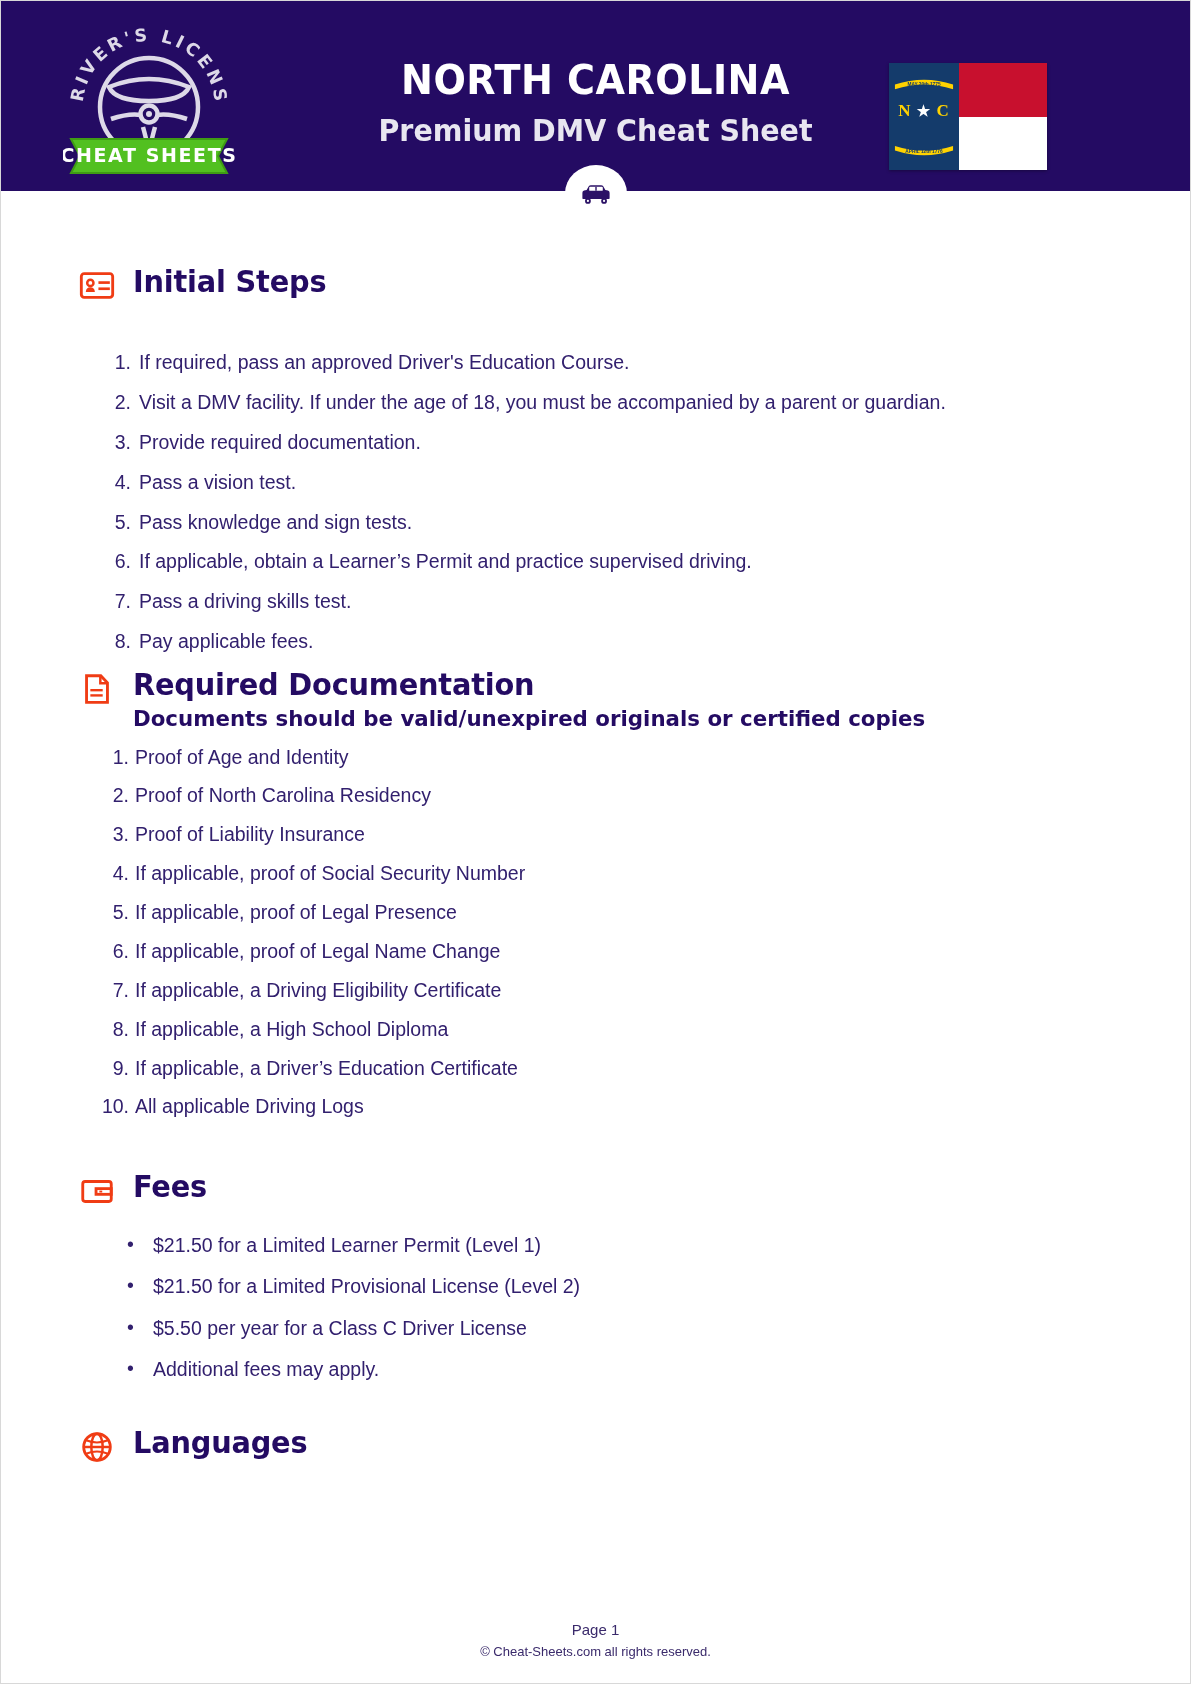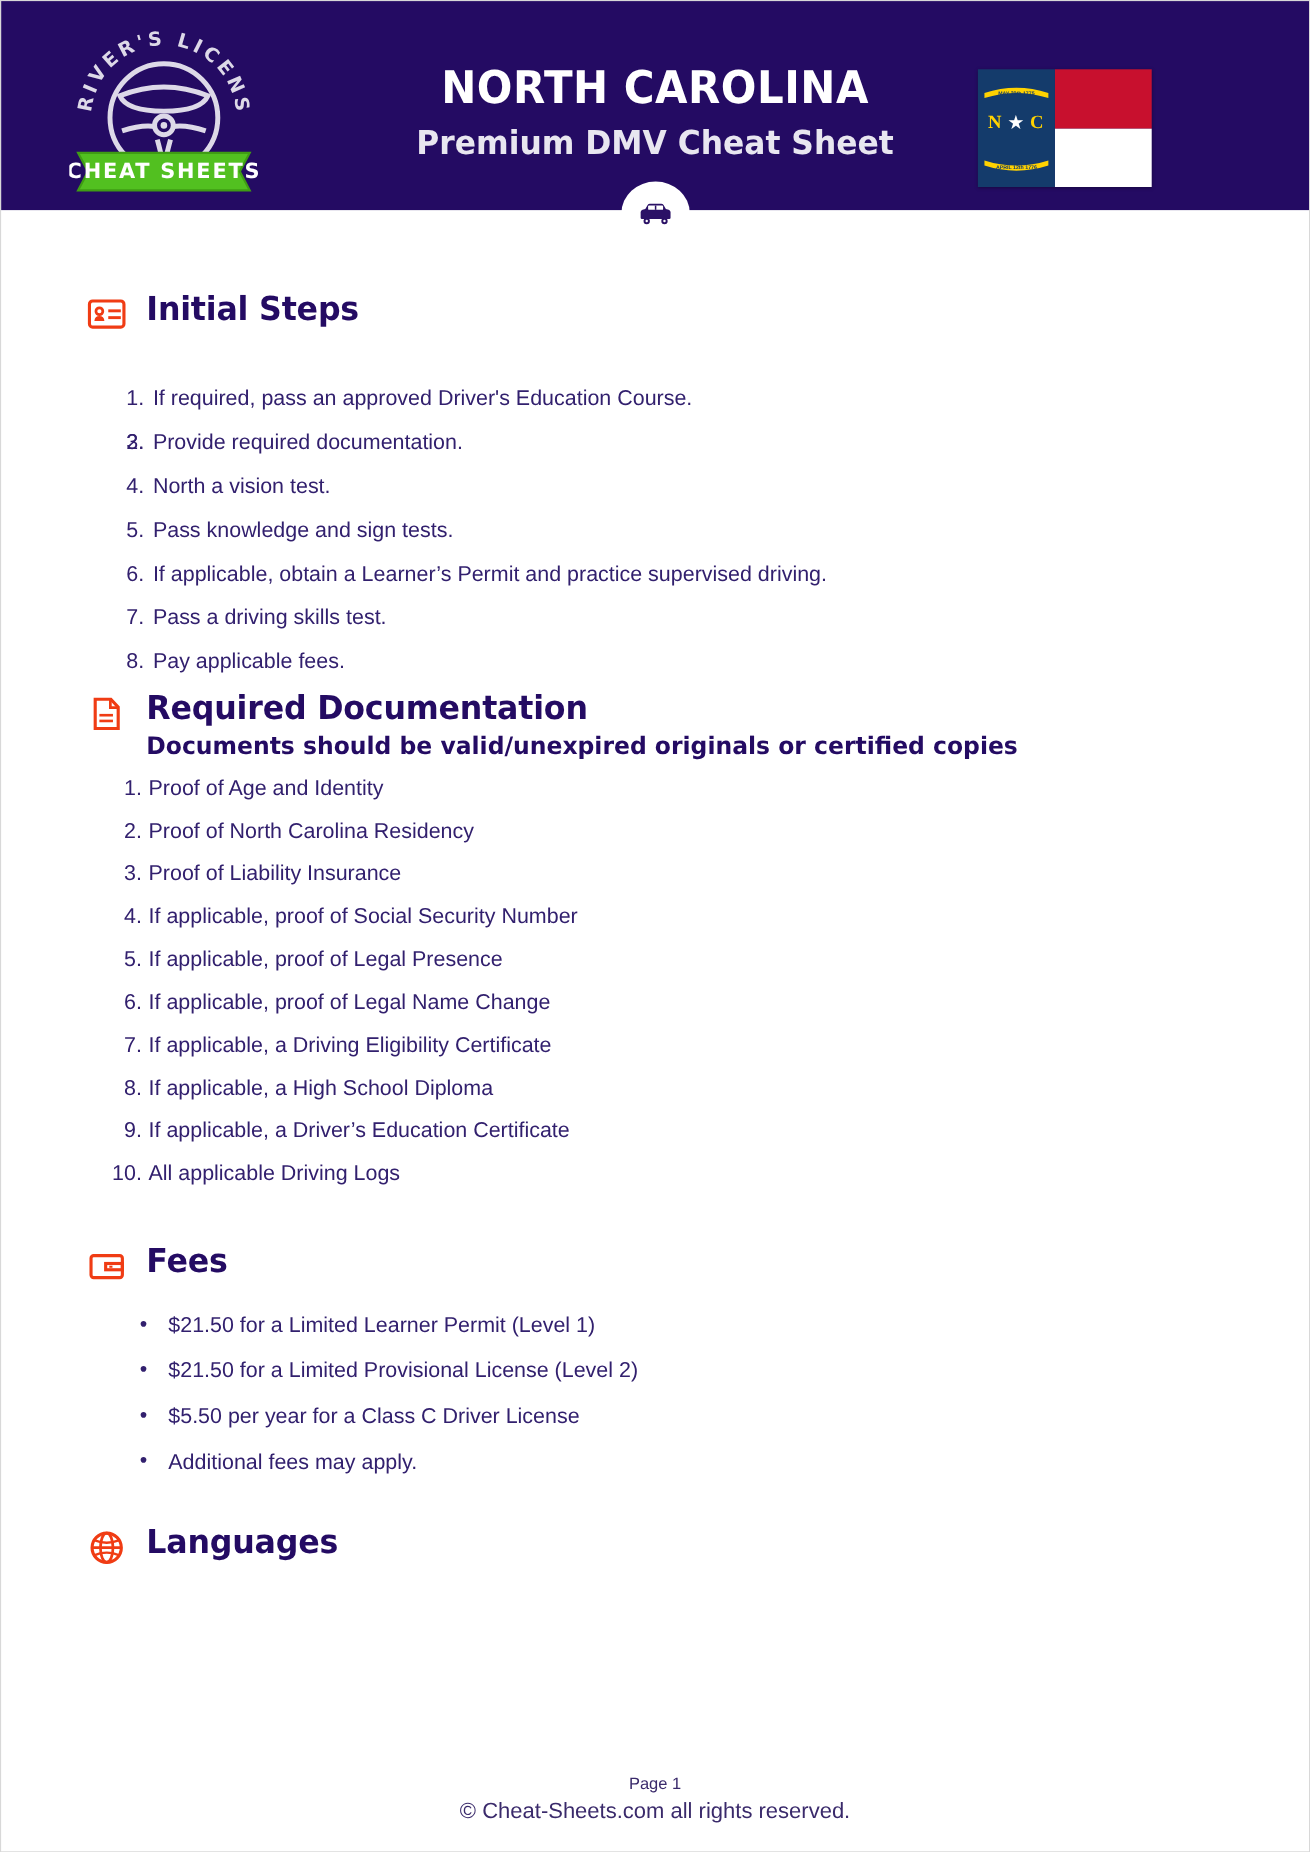--- a/index.html
+++ b/index.html
@@ -221,21 +221,21 @@
   
   .footer {
     position: absolute;
     left: 0; right: 0;
     bottom: 24px;
     text-align: center;
     font-family: "Liberation Sans", sans-serif;
     color: #3a2a6b;
   }
   .footer .page-num { font-size: 15px; margin-bottom: 6px; }
-  .footer .copy { font-size: 20px; }
+  .footer .copy { font-size: 13px; }
 </style>
 </head>
 <body>
 
 <div class="page">
 
   <div class="header">
 
     <div class="logo-wrap">
       <svg viewBox="0 0 172 162" width="172" height="162">
@@ -315,23 +315,23 @@
             <circle cx="13" cy="16.8" r="3.3" fill="none" stroke="#f03c14" stroke-width="2.6"></circle>
             <path d="M8.2,26.2 Q8.6,21.4 13,21.4 Q17.4,21.4 17.8,26.2 Z" fill="#f03c14"></path>
             <rect x="21.5" y="15" width="12" height="2.8" fill="#f03c14"></rect>
             <rect x="21.5" y="21.5" width="12" height="2.8" fill="#f03c14"></rect>
           </svg>
         </span>
         <span class="sec-title">Initial Steps</span>
       </div>
       <ol class="items" id="list-initial">
         <li><span class="marker">1.</span><span>If required, pass an approved Driver's Education Course.</span></li>
-        <li><span class="marker">2.</span></li>
+        <li><span class="marker">2.</span><span>Visit a DMV facility. If under the age of 18, you must be accompanied by a parent or guardian.</span></li>
         <li><span class="marker">3.</span><span>Provide required documentation.</span></li>
-        <li><span class="marker">4.</span><span>North a vision test.</span></li>
+        <li><span class="marker">4.</span><span>Pass a vision test.</span></li>
         <li><span class="marker">5.</span><span>Pass knowledge and sign tests.</span></li>
         <li><span class="marker">6.</span><span>If applicable, obtain a Learner’s Permit and practice supervised driving.</span></li>
         <li><span class="marker">7.</span><span>Pass a driving skills test.</span></li>
         <li><span class="marker">8.</span><span>Pay applicable fees.</span></li>
       </ol>
     </div>
 
     <div class="section" id="sec-docs">
       <div class="sec-head">
         <span class="sec-icon">

